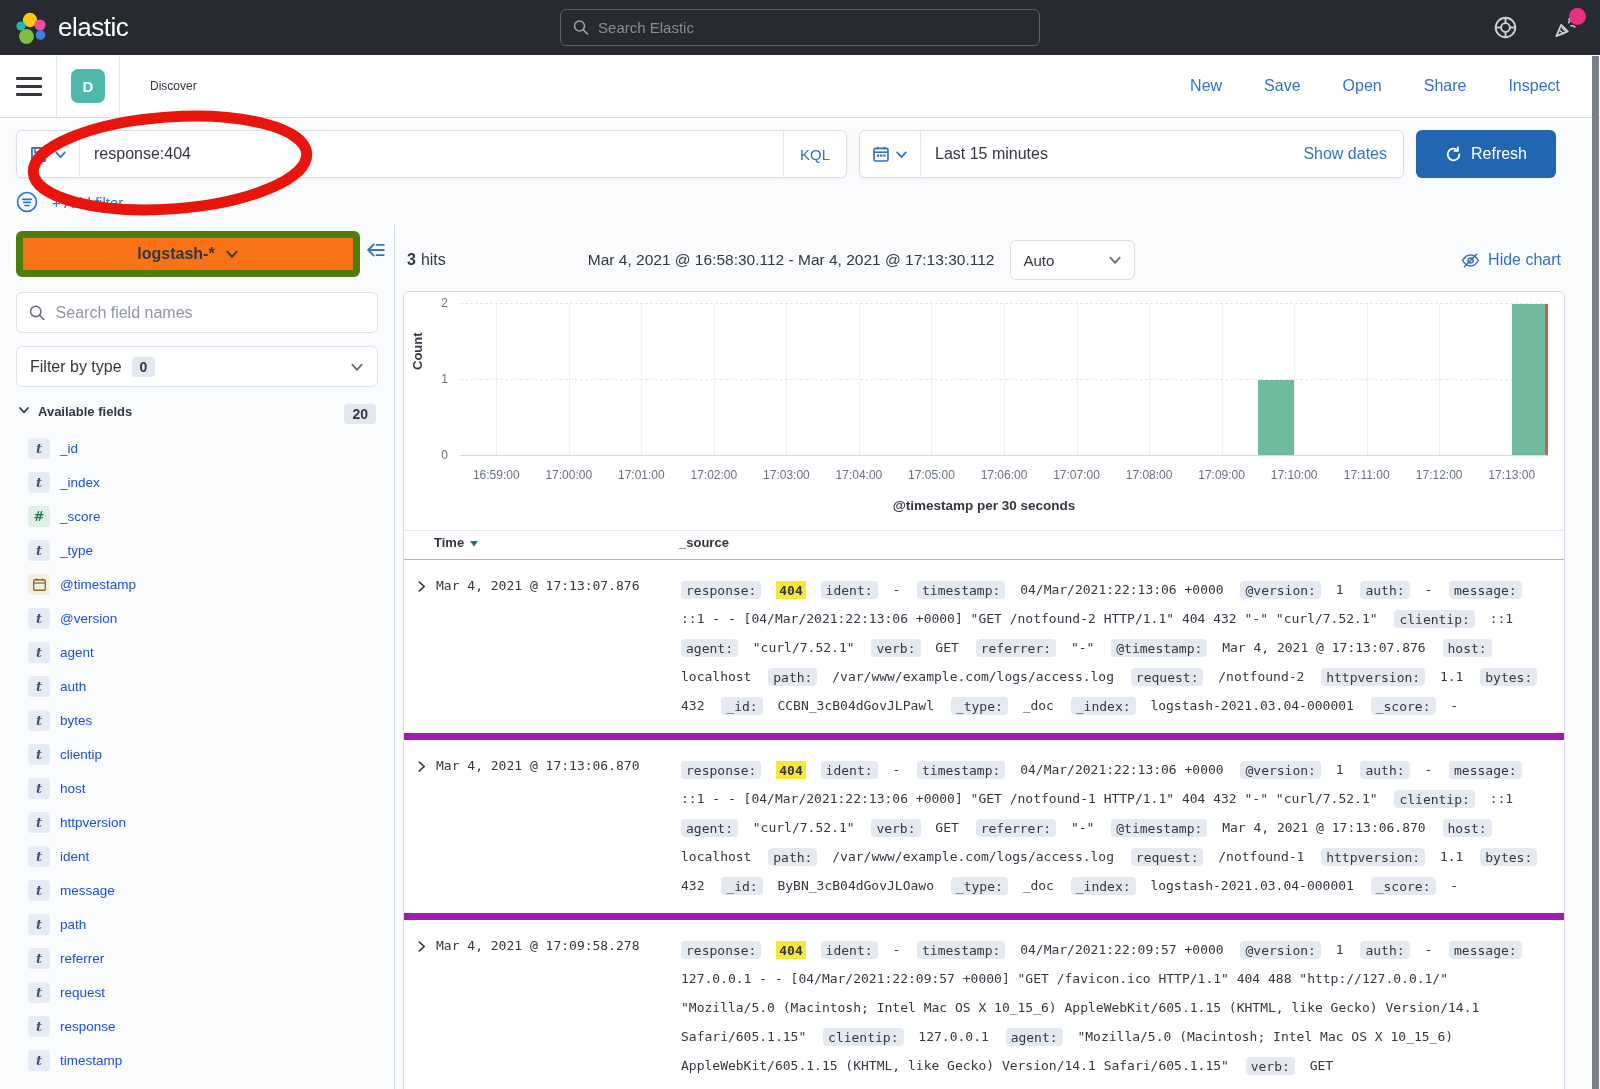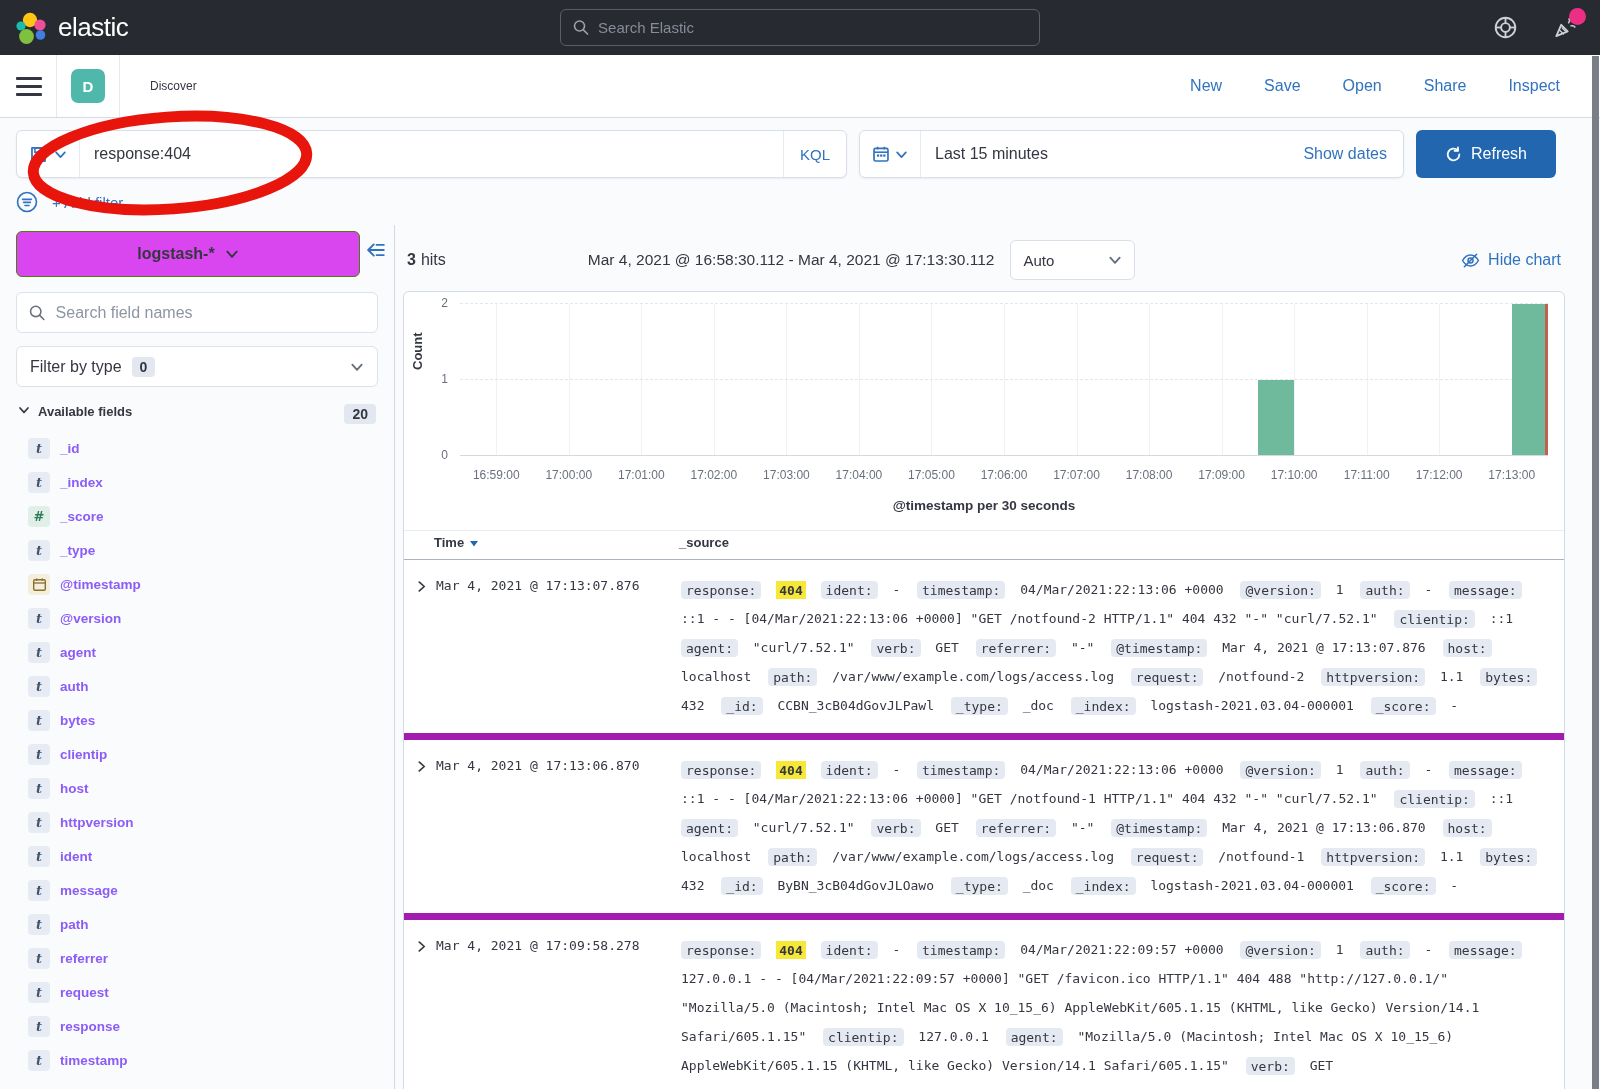--- a/index.html
+++ b/index.html
@@ -45,39 +45,39 @@
   .refresh-btn { width:140px; height:48px; background:#2166AE; border:none; border-radius:6px; color:#fff; font-size:16px; display:flex; align-items:center; justify-content:center; gap:9px; cursor:pointer; font-family:"Liberation Sans",sans-serif;}
 
   
   .filter-row { display:flex; align-items:center; gap:14px; padding:13px 16px 12px 16px; }
   .add-filter { color:#3173BE; font-size:15px; cursor:pointer; }
 
   
   .content { display:flex; align-items:flex-start; }
   .sidebar { width:395px; min-height:865px; border-right:1px solid #D3DAE6; padding:6px 16px 0 16px; position:relative; flex:none; }
   .collapse-icon { position:absolute; right:8px; top:16px; cursor:pointer; }
-  .index-box { width:calc(100% - 18px); height:46px; border:1px solid #4d7c0f; border-radius:6px; background:#d946ef; display:flex; align-items:center; justify-content:center; gap:10px; cursor:pointer; }
+  .index-box { width:calc(100% - 18px); height:46px; border:7px solid #4d7c0f; border-radius:6px; background:#f97316; display:flex; align-items:center; justify-content:center; gap:10px; cursor:pointer; }
   .index-box span { font-size:16px; font-weight:700; }
   .field-search { margin-top:15px; height:41px; border:1px solid #DCE1EA; border-radius:6px; background:#fff; display:flex; align-items:center; gap:10px; padding:0 12px; }
   .field-search input { border:none; outline:none; font-size:16px; color:#69707D; width:100%; background:transparent; font-family:"Liberation Sans",sans-serif;}
   .field-search input::placeholder { color:#8E95A3; }
   .type-filter { margin-top:13px; height:41px; border:1px solid #DCE1EA; border-radius:6px; background:#fff; display:flex; align-items:center; gap:10px; padding:0 13px; cursor:pointer; }
   .type-filter .tf-label { font-size:16px; }
   .badge { background:#E3E8F0; border-radius:4px; font-weight:600; padding:2px 8px; font-size:14px; }
   .type-filter .chev { margin-left:auto; }
   .avail-row { margin-top:17px; display:flex; align-items:flex-start; gap:8px; padding:0 2px; cursor:pointer;}
   .avail-row .avail-label { font-size:13px; font-weight:700; }
   .avail-row .badge { margin-left:auto; font-size:14px; }
   .field-list { margin-top:14px; display:flex; flex-direction:column; gap:13px; padding-left:12px; }
   .field-item { display:flex; align-items:center; gap:10px; cursor:pointer; }
   .fbadge { width:22px; height:21px; border-radius:4px; display:flex; align-items:center; justify-content:center; font-size:13px; font-style:italic; font-weight:600; font-family:"DejaVu Serif", serif; }
   .fbadge.text { background:#E7ECF4; color:#41546E; }
   .fbadge.num  { background:#E0F0E9; color:#2D7A57; font-style:normal; }
   .fbadge.date { background:#F3EEDD; color:#8A6E2A; }
-  .field-name { font-size:13.5px; color:#8b5cf6;font-weight:bold; }
+  .field-name { font-size:13.5px; color:#1d4ed8; }
 
   
   .main { flex:1; padding:12px 35px 0 8px; min-width:0; }
   .hits-row { display:flex; align-items:center; height:46px; padding:0 4px; }
   .hits-count { font-size:16px; font-weight:700; }
   .hits-label { font-size:16px; margin-left:5px; }
   .hits-range { margin-left:142px; font-size:15.5px; font-weight:500; }
   .interval-select { margin-left:16px; width:125px; height:40px; border:1px solid #D9DFE9; border-radius:6px; background:#fff; display:flex; align-items:center; padding:0 12px; font-size:15px; cursor:pointer; }
   .interval-select .chev { margin-left:auto; }
   .hide-chart { margin-left:auto; color:#3173BE; font-size:16px; display:flex; align-items:center; gap:8px; cursor:pointer; }

